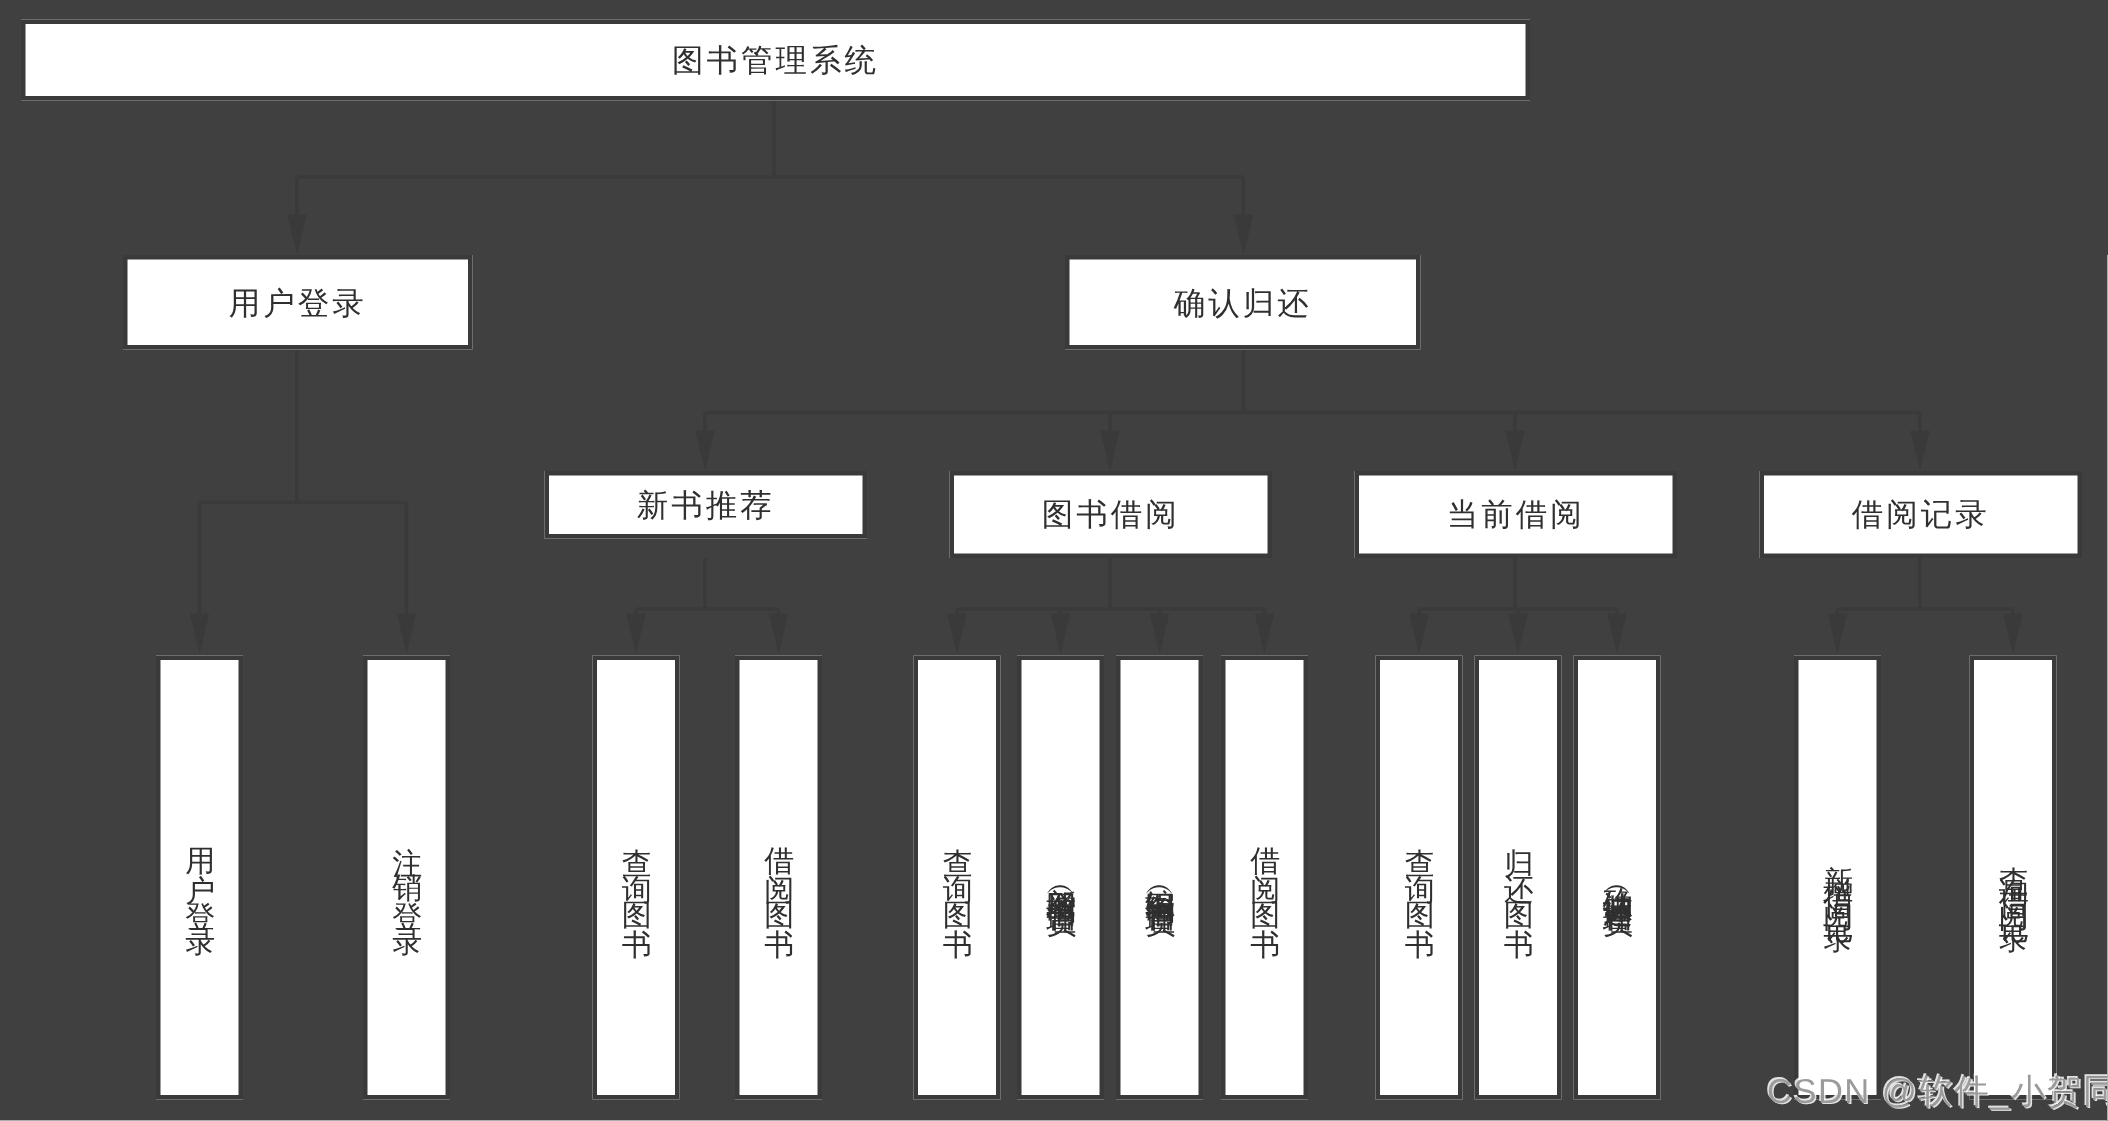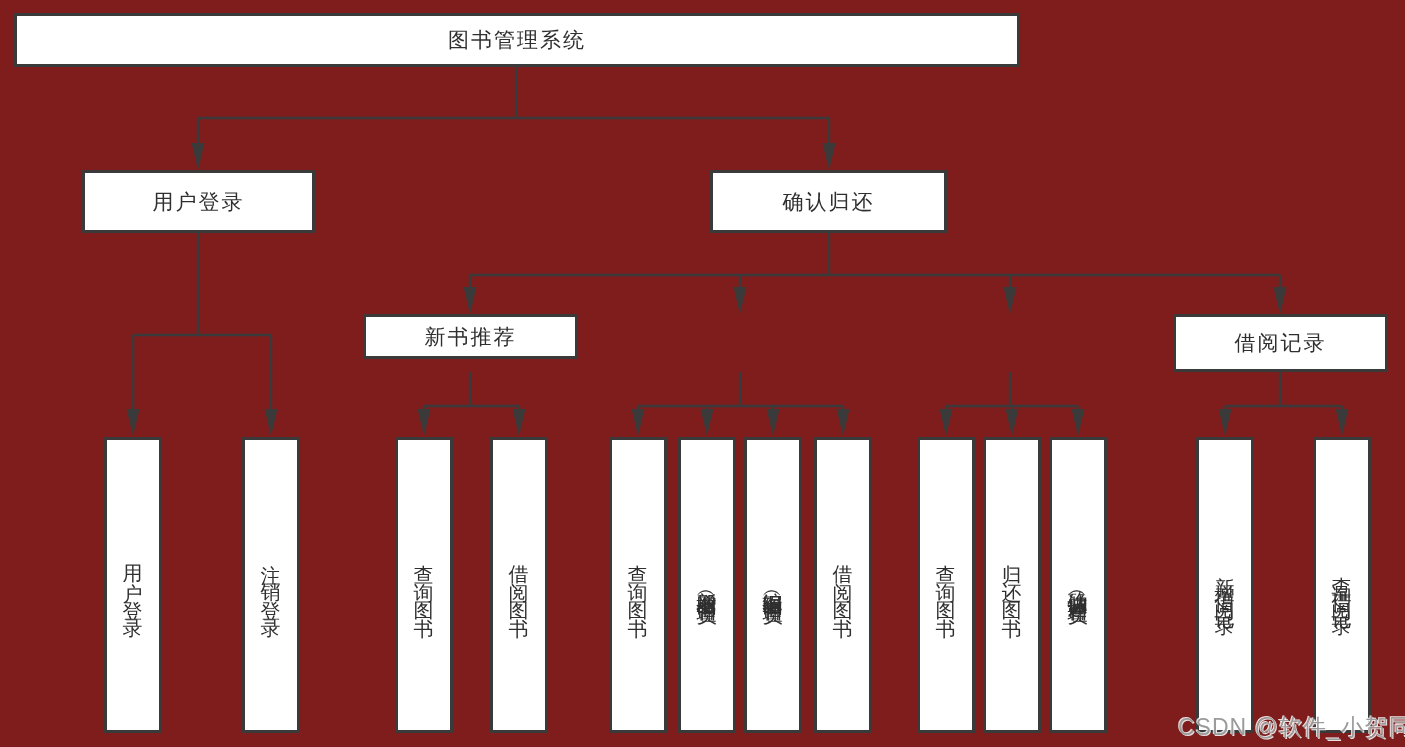--- a/index.html
+++ b/index.html
@@ -1,19 +1,19 @@
 <!DOCTYPE html>
 <html><head>
 <meta charset="utf-8">
 <style>
   html,body { margin:0; padding:0; background:#ffffff; }
   .canvas {
     position:relative;
     width:1405px; height:747px;
-    background:#7f1d1d;
+    background:#404040;
     font-family:"Liberation Sans", sans-serif;
     overflow:hidden;
   }
   .node {
     position:absolute;
     background:#ffffff;
     border:3px solid #3a3a3a;
     box-sizing:border-box;
     display:flex;
     align-items:center;
@@ -118,20 +118,22 @@
       M1342,436 L1335.5,409 L1348.5,409 Z
     "></path>
   </svg>
 
   <div id="n-root" class="node hbox">图书管理系统</div>
 
   <div id="n-user-login" class="node hbox">用户登录</div>
   <div id="n-book-mgmt" class="node hbox">确认归还</div>
 
   <div id="n-new-rec" class="node hbox">新书推荐</div>
+  <div id="n-borrow" class="node hbox">图书借阅</div>
+  <div id="n-current" class="node hbox">当前借阅</div>
   <div id="n-record" class="node hbox">借阅记录</div>
 
   <div id="l-login" class="node vbox sp-wide">用户登录</div>
   <div id="l-logout" class="node vbox sp-wide">注销登录</div>
 
   <div id="l-query1" class="node vbox sp-wide">查询图书</div>
   <div id="l-borrow1" class="node vbox sp-wide">借阅图书</div>
 
   <div id="l-query2" class="node vbox sp-wide">查询图书</div>
   <div id="l-add-book" class="node vbox sp-tight">新增图书（管理员）</div>

